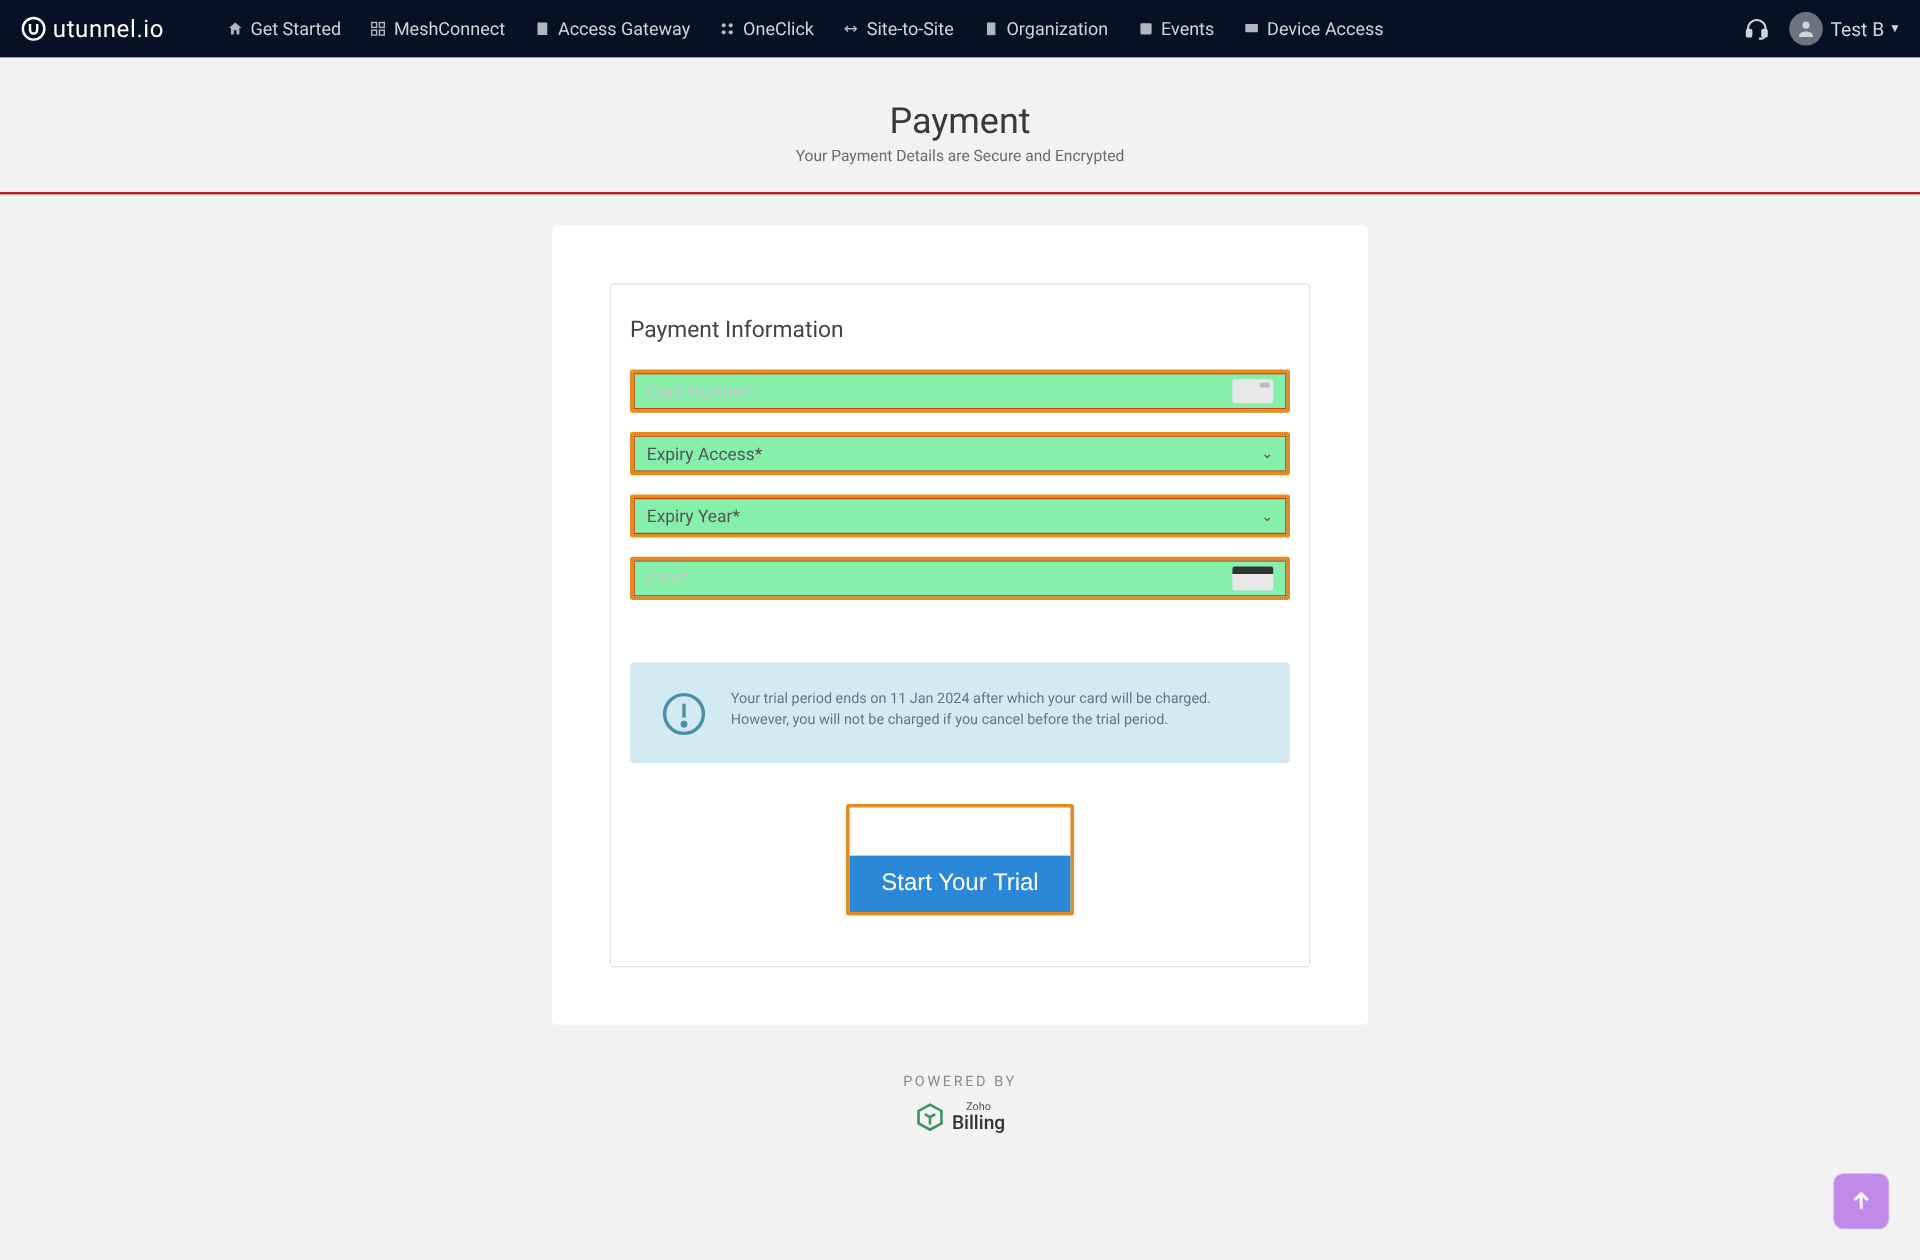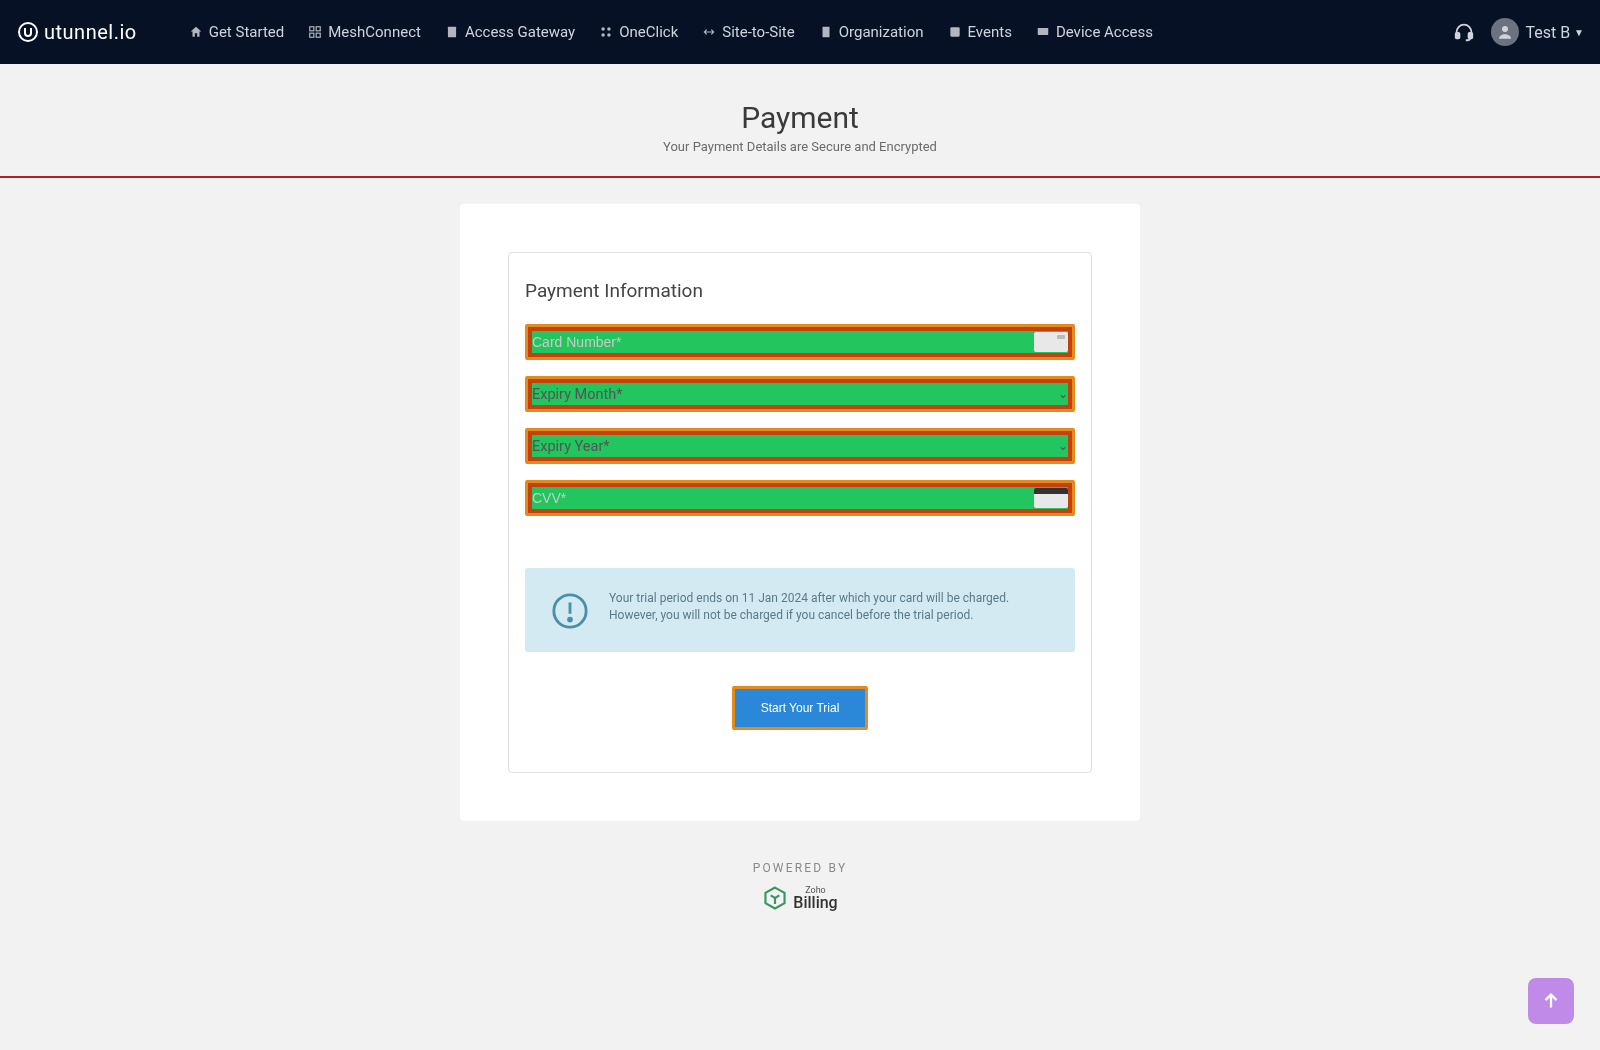--- a/index.html
+++ b/index.html
@@ -9,21 +9,21 @@
 }
 body {
   font-family: -apple-system, BlinkMacSystemFont, "Segoe UI", Roboto, Helvetica, Arial, sans-serif;
   background: #f2f2f2;
   width: 1600px;
   height: 1050px;
   overflow: hidden;
 }
 .navbar {
   background: #071126;
-  height: 64px;
+  height: 48px;
   display: flex;
   align-items: center;
   padding: 0 16px;
 }
 .logo {
   display: flex;
   align-items: center;
   color: #fff;
   font-size: 20px;
   font-weight: 400;
@@ -119,26 +119,26 @@
   font-weight: 400;
   margin-bottom: 22px;
 }
 .field-wrap {
   border: 3px solid #e38b1e;
   border-radius: 2px;
   margin-bottom: 16px;
   position: relative;
 }
 .field-inner {
-  border: 4px solid #c2410c;
+  border: 1px solid #c2410c;
   height: 30px;
   display: flex;
   align-items: center;
-  padding: 0 0;
-  background: #22c55e;
+  padding: 0 10px;
+  background: #86efac;
 }
 .field-inner input {
   border: none;
   outline: none;
   flex: 1;
   font-size: 14px;
   color: #555;
   background: transparent;
 }
 .field-inner input::placeholder {
@@ -204,22 +204,23 @@
 .cta-border {
   border: 3px solid #e38b1e;
   border-radius: 2px;
   padding: 0;
 }
 .cta-button {
   background: #2b88d8;
   color: #fff;
   border: none;
   padding: 12px 26px;
-  font-size: 12px;
+  font-size: 20px;
   cursor: pointer;
+  margin-top: 40px;
 }
 .powered-by {
   text-align: center;
   margin-top: 40px;
   display: flex;
   align-items: center;
   justify-content: center;
   gap: 10px;
   flex-direction: column;
 }
@@ -368,21 +369,21 @@
 
     <div class="field-wrap">
       <div class="field-inner">
         <input type="text" placeholder="Card Number*" style="">
         <div class="card-thumb"></div>
       </div>
     </div>
 
     <div class="field-wrap">
       <div class="field-inner">
-        <span class="select-text">Expiry Month*</span>
+        <span class="select-text">Expiry Access*</span>
         <span class="chevron-down">⌄</span>
       </div>
     </div>
 
     <div class="field-wrap">
       <div class="field-inner">
         <span class="select-text">Expiry Year*</span>
         <span class="chevron-down">⌄</span>
       </div>
     </div>

